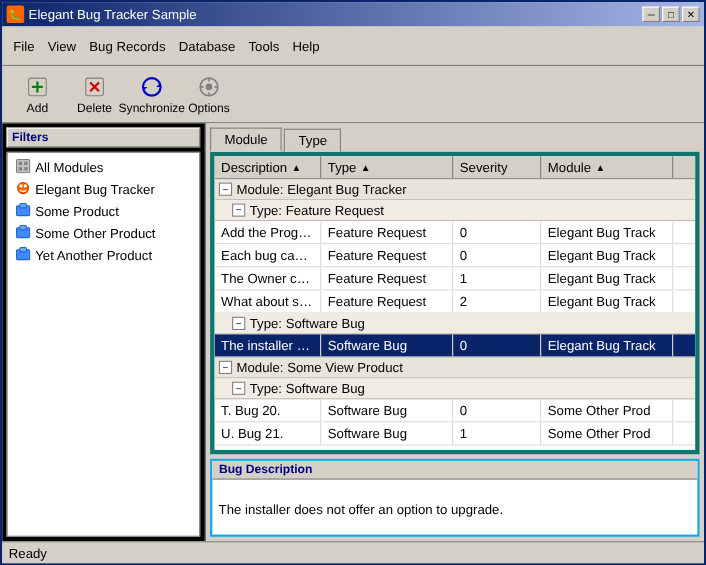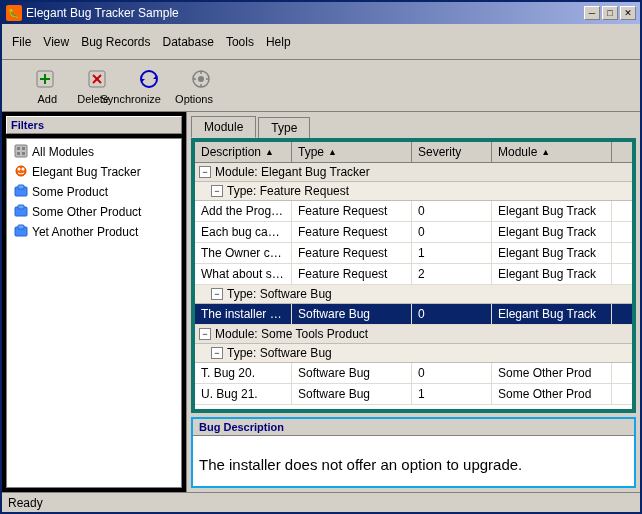--- a/index.html
+++ b/index.html
@@ -92,21 +92,21 @@
       height: 52px;
       display: flex;
       align-items: center;
       padding: 4px 8px;
       gap: 4px;
       flex-shrink: 0;
     }
     .toolbar-btn {
       display: flex;
       flex-direction: column;
-      align-items: flex-end;
+      align-items: center;
       justify-content: center;
       width: 48px;
       height: 44px;
       border: 1px solid transparent;
       cursor: pointer;
       font-size: 11px;
       gap: 2px;
       background: transparent;
     }
     .toolbar-btn .btn-icon {
@@ -299,21 +299,21 @@
     .desc-panel-header {
       background: #d4d0c8;
       border-bottom: 1px solid #808080;
       padding: 2px 6px;
       font-size: 11px;
       color: #000080;
       font-weight: bold;
     }
     .desc-panel-body {
       padding: 20px 6px;
-      font-size: 15px;
+      font-size: 12px;
       min-height: 30px;
       max-height: 50px;
       overflow-y: auto;
       border-radius: 11px;
     }
 
     
     .status-bar {
       height: 20px;
       background: #d4d0c8;
@@ -541,21 +541,21 @@
           <div class="grid-row selected">
             <div class="grid-cell">The installer does not offer an</div>
             <div class="grid-cell">Software Bug</div>
             <div class="grid-cell">0</div>
             <div class="grid-cell">Elegant Bug Track</div>
             <div class="grid-cell" style="border-right:none;"></div>
           </div>
 
           <div class="grid-group-header">
             <div class="collapse-btn">−</div>
-            <span>Module: Some Tools Product</span>
+            <span>Module: Some View Product</span>
           </div>
 
           <div class="grid-subgroup-header">
             <div class="collapse-btn">−</div>
             <span>Type: Software Bug</span>
           </div>
           <div class="grid-row">
             <div class="grid-cell">T. Bug 20.</div>
             <div class="grid-cell">Software Bug</div>
             <div class="grid-cell">0</div>

